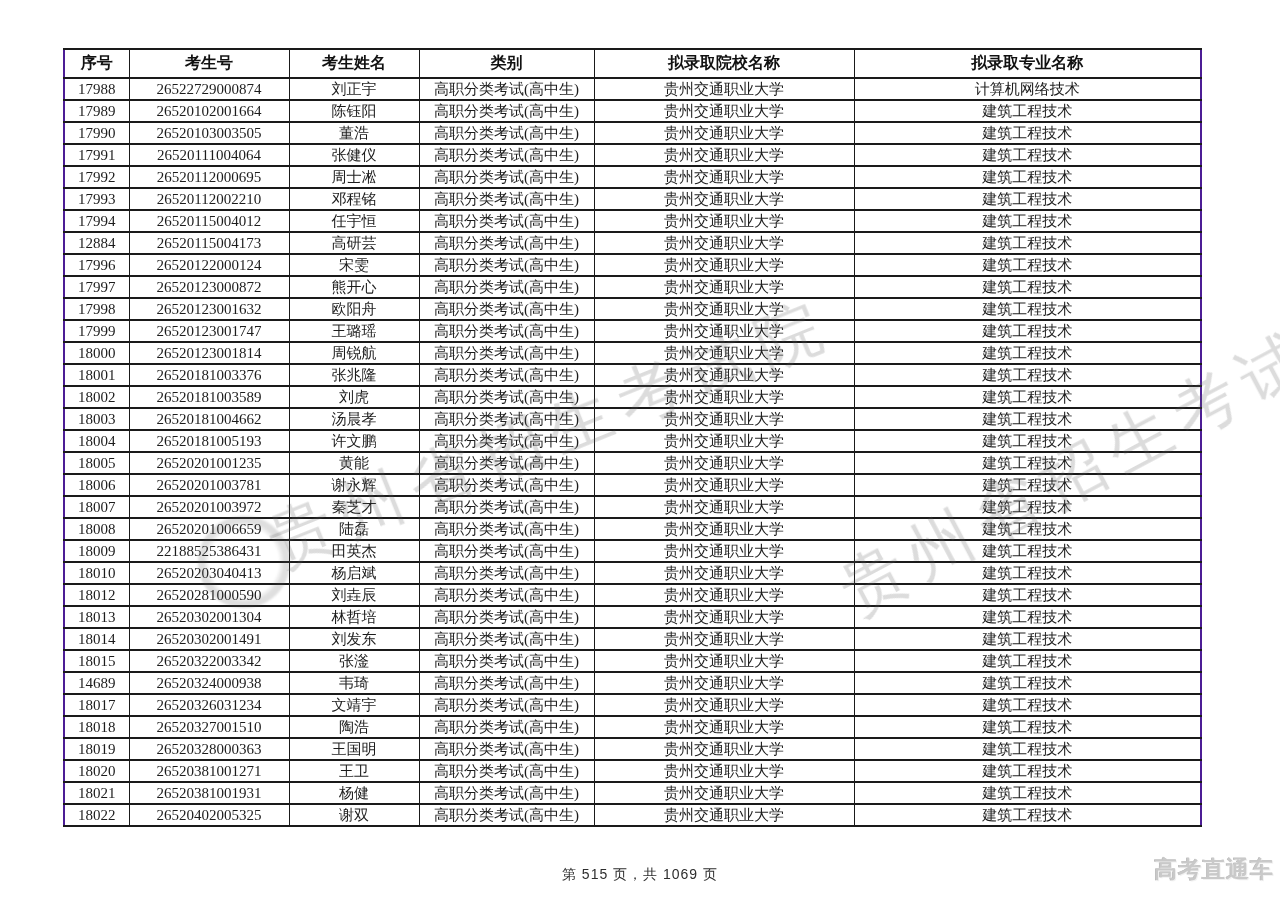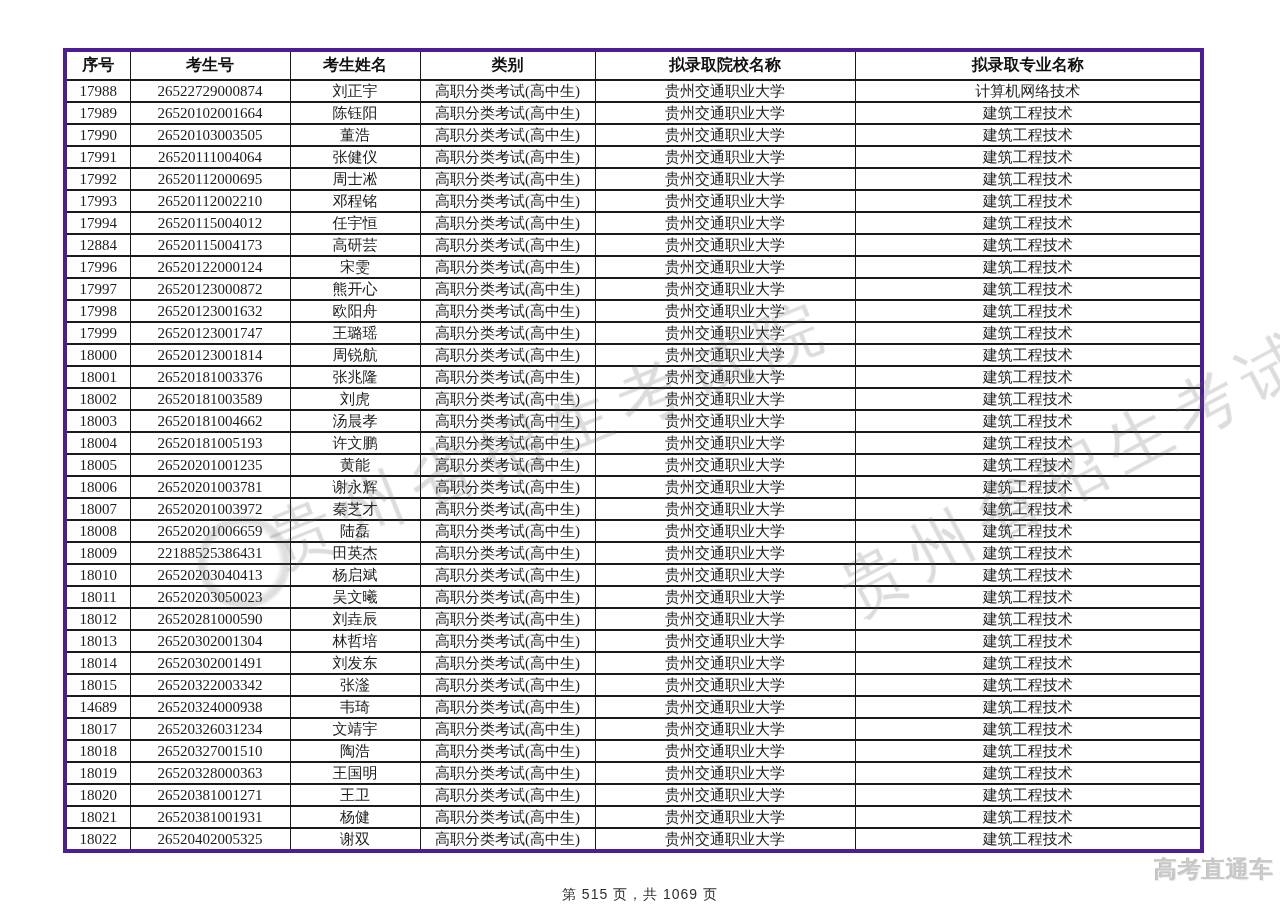--- a/index.html
+++ b/index.html
@@ -15,21 +15,21 @@
     background: #ffffff;
     overflow: hidden;
     font-family: "Liberation Serif", serif;
   }
   table.roster {
     position: absolute;
     left: 63px; top: 48px;
     width: 1137px;
     border-collapse: collapse;
     table-layout: fixed;
-    border: 4px solid #4c1d95;
+    border: 2px solid #4c1d95;
   }
   table.roster th {
     height: 27px;
     font-family: "Liberation Serif", serif;
     font-weight: bold;
     font-size: 16px;
     color: #111;
     text-align: center;
     vertical-align: middle;
     padding: 0;
@@ -73,21 +73,21 @@
     width: 78px; height: 78px;
     border: 7px solid rgba(95, 95, 95, 0.20);
     box-shadow: inset 0 0 0 3px rgba(95,95,95,0.10);
     border-radius: 50%;
     filter: blur(0.8px);
     pointer-events: none;
     z-index: 5;
   }
   .footer {
     position: absolute;
-    left: 0; right: 0; top: 886px;
+    left: 0; right: 0; top: 866px;
     text-align: center;
     font-family: "Liberation Sans", sans-serif;
     font-size: 14px;
     color: #2d2d2d;
     letter-spacing: 1px;
     z-index: 3;
   }
   .brand {
     position: absolute;
     right: 6px; top: 854px;
@@ -326,28 +326,20 @@
 
     <tr>
       <td>18010</td>
       <td>26520203040413</td>
       <td>杨启斌</td>
       <td>高职分类考试(高中生)</td>
       <td>贵州交通职业大学</td>
       <td>建筑工程技术</td>
     </tr>
 
-    <tr>
-      <td>18011</td>
-      <td>26520203050023</td>
-      <td>吴文曦</td>
-      <td>高职分类考试(高中生)</td>
-      <td>贵州交通职业大学</td>
-      <td>建筑工程技术</td>
-    </tr>
 
     <tr>
       <td>18012</td>
       <td>26520281000590</td>
       <td>刘垚辰</td>
       <td>高职分类考试(高中生)</td>
       <td>贵州交通职业大学</td>
       <td>建筑工程技术</td>
     </tr>
 

